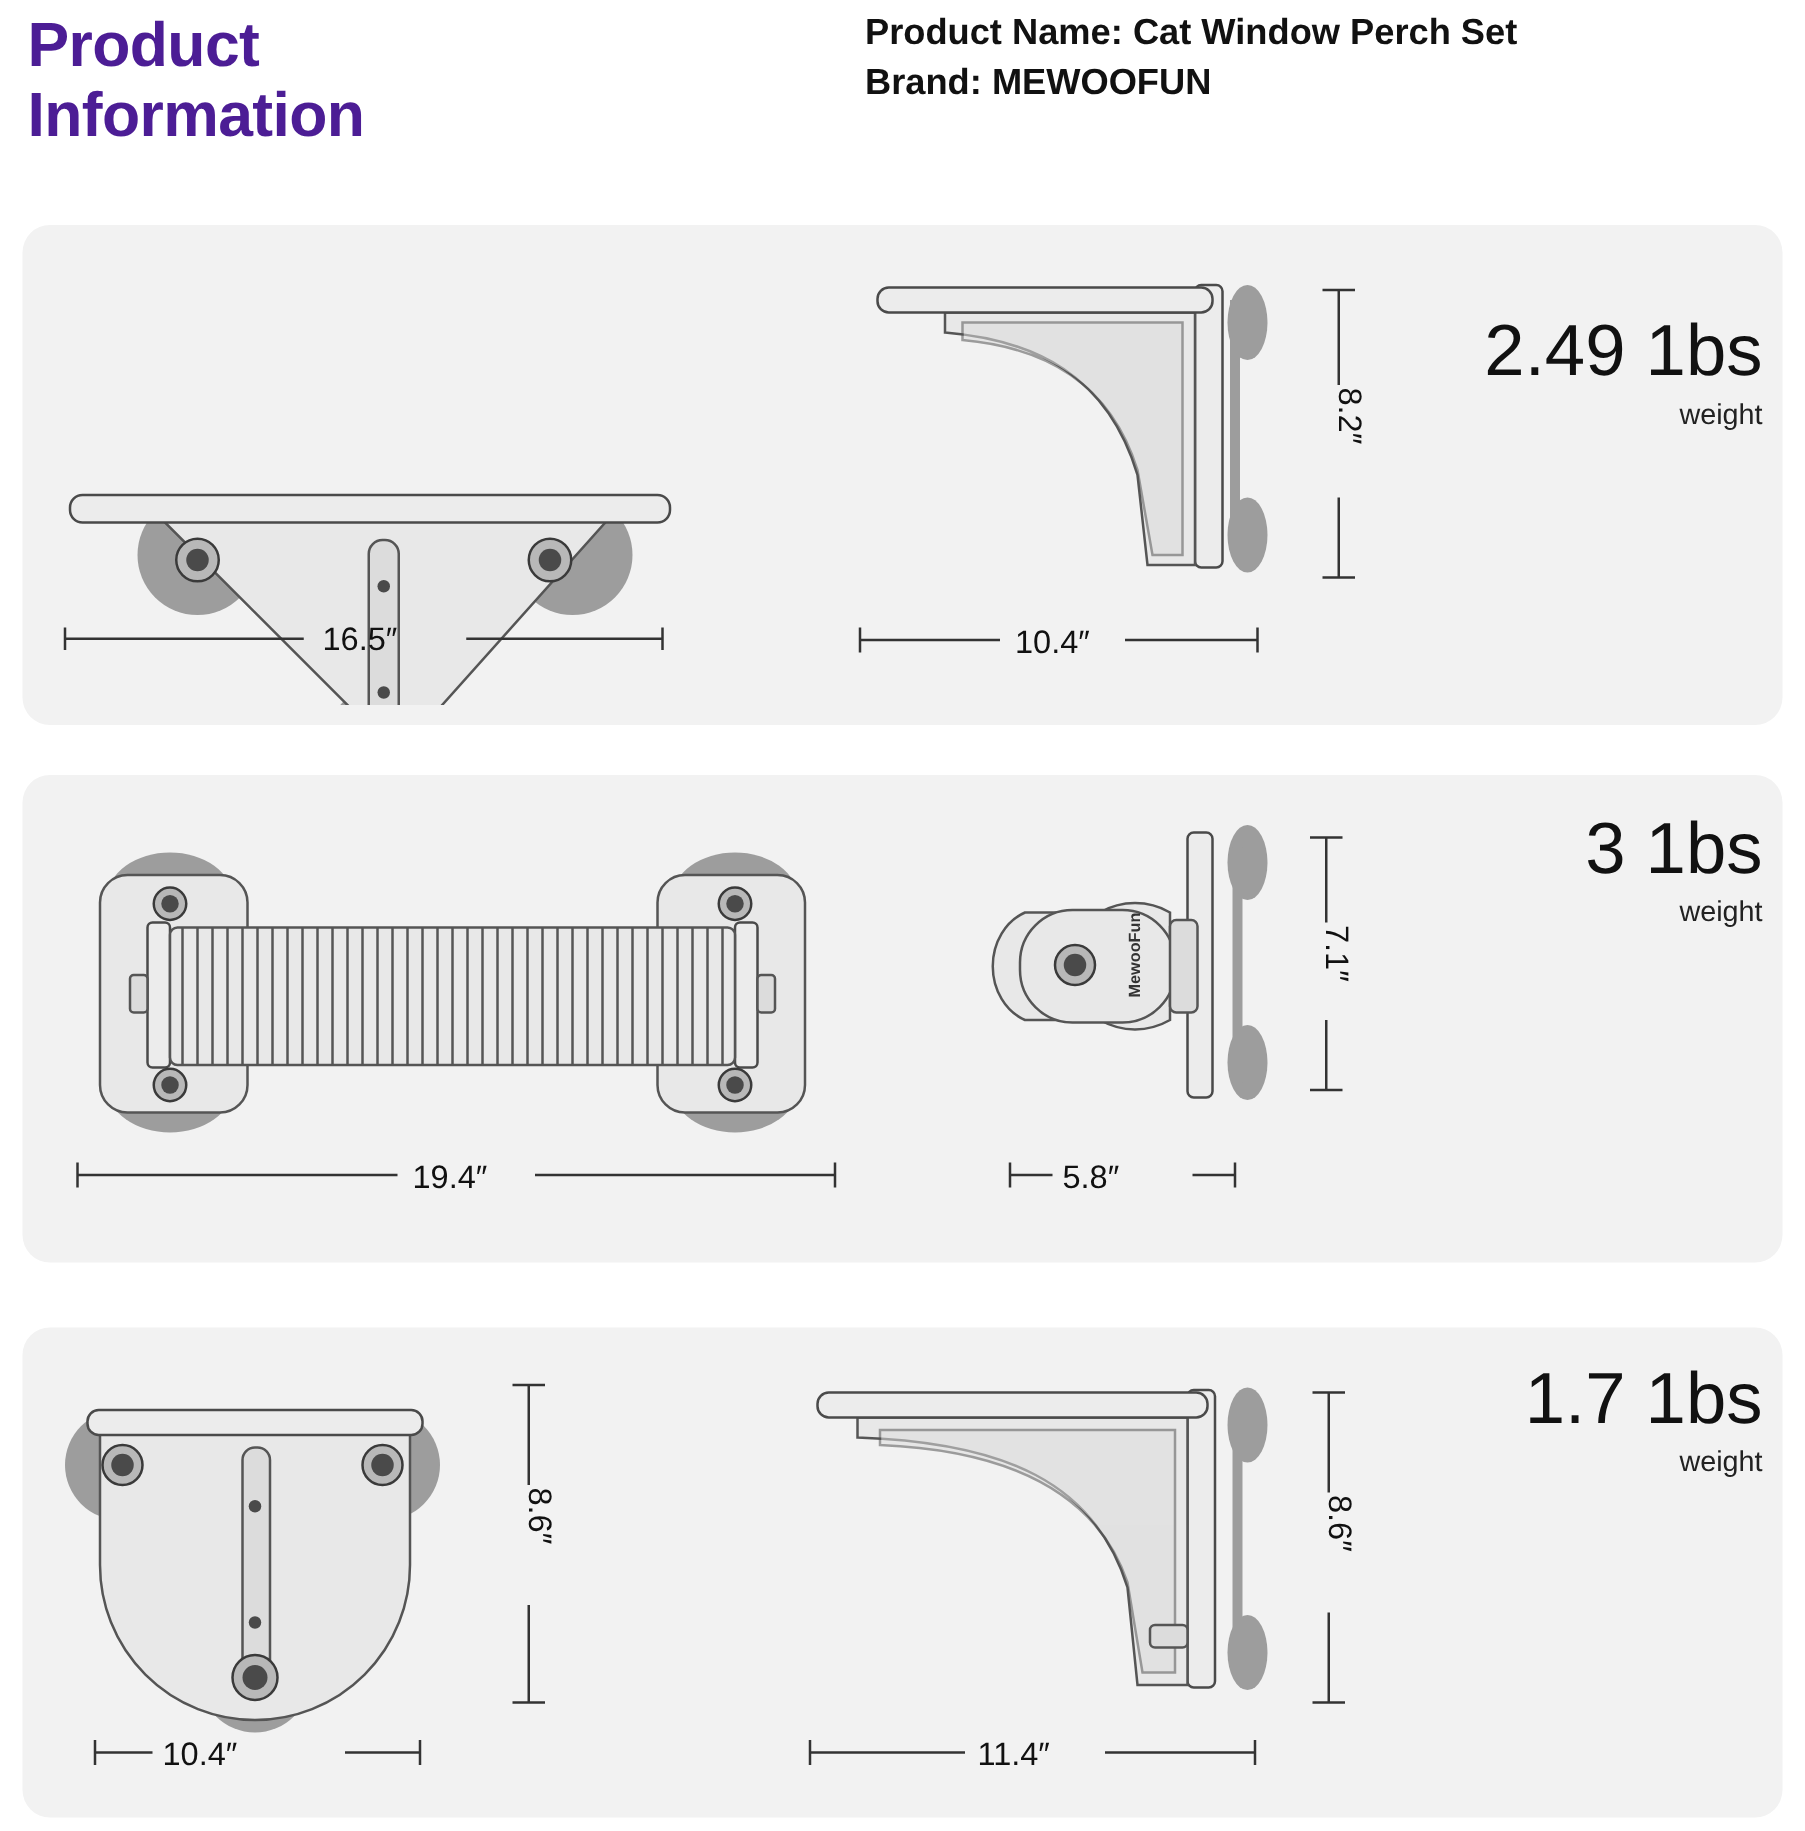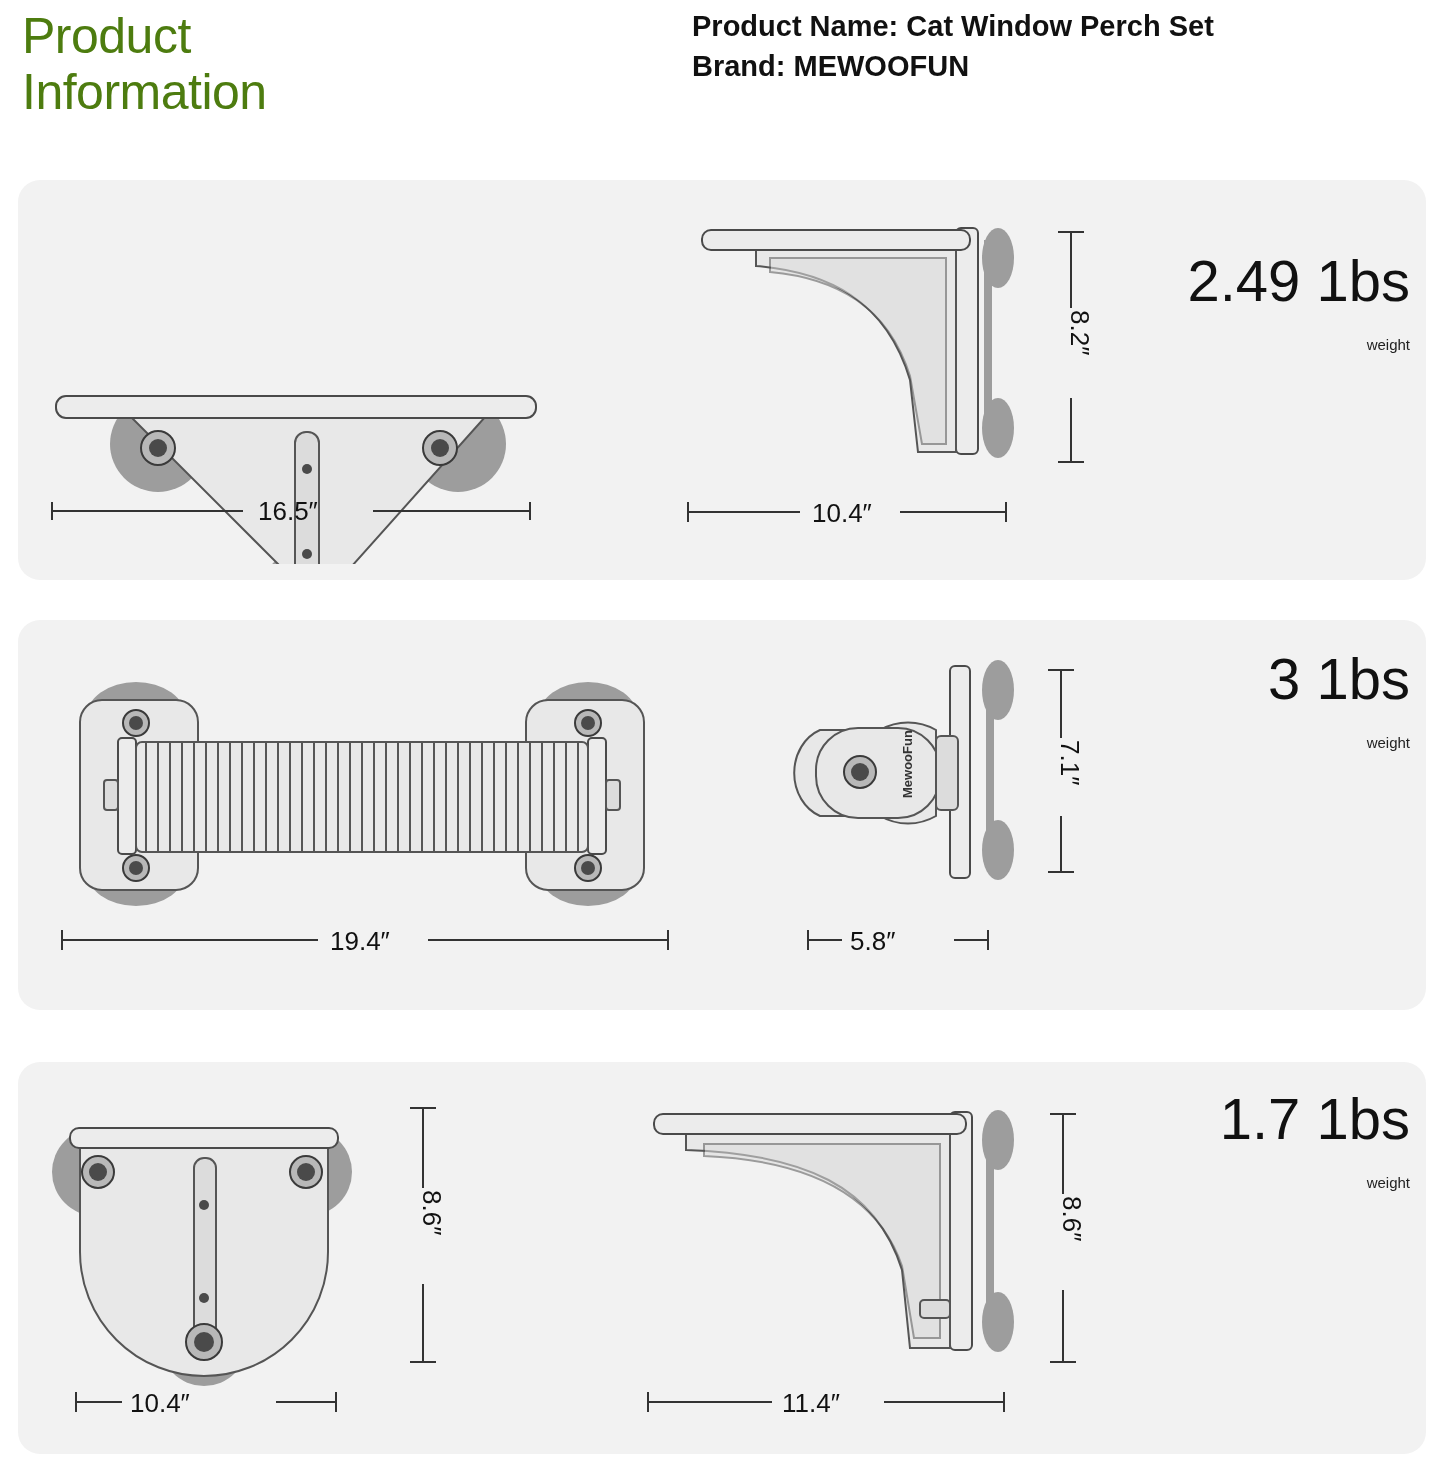--- a/index.html
+++ b/index.html
@@ -28,24 +28,24 @@
     left: 0;
     width: 1444px;
     height: 170px;
   }
   .title {
     position: absolute;
     left: 22px;
     top: 8px;
     width: 400px;
     font-size: 50px;
-    font-weight: normal;
+    font-weight: bold;
     line-height: 1.12;
     letter-spacing: -0.5px;
-    color: #4d7c0f;
+    color: #4c1d95;
   }
   .specs {
     position: absolute;
     left: 692px;
     top: 6px;
     width: 740px;
   }
   .spec-line {
     font-size: 29px;
     font-weight: bold;
@@ -72,23 +72,23 @@
     text-align: right;
   }
   .weight-value {
     font-size: 58px;
     font-weight: normal;
     line-height: 1;
     color: #111;
     white-space: nowrap;
   }
   .weight-label {
-    font-size: 15px;
+    font-size: 23px;
     color: #222;
-    margin-top: 26px;
+    margin-top: 8px;
   }
   #weight-0 { top: 252px; }
   #weight-1 { top: 650px; }
   #weight-2 { top: 1090px; }
 
   svg { display: block; }
   .drawing {
     position: absolute;
   }
 

